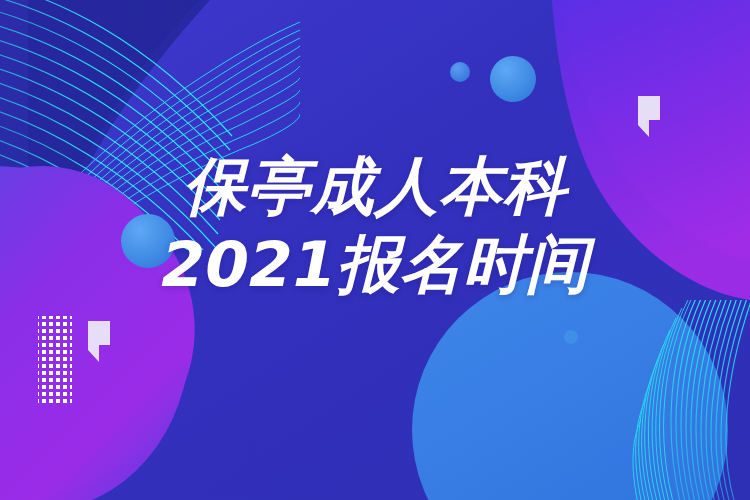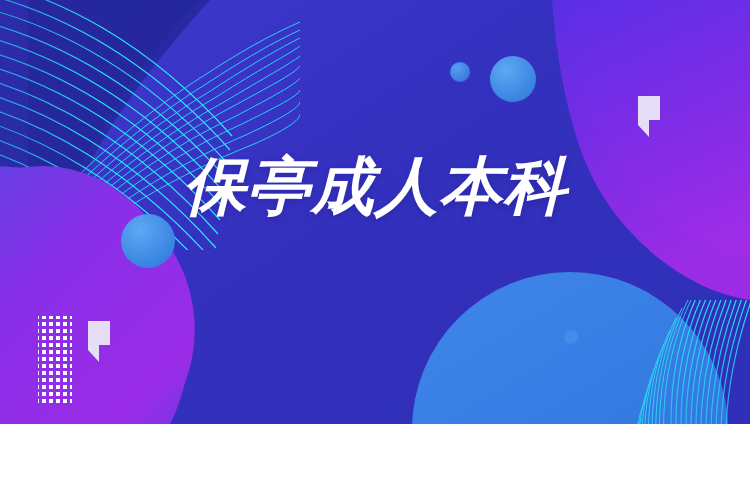--- a/index.html
+++ b/index.html
@@ -7,21 +7,21 @@
     margin: 0;
     padding: 0;
     background: #ffffff;
   }
   body {
     font-family: "Liberation Sans", "DejaVu Sans", sans-serif;
   }
   #banner {
     position: relative;
     width: 750px;
-    height: 424px;
+    height: 500px;
     overflow: hidden;
     background: #d946ef;
   }
   .layer {
     position: absolute;
     top: 0; left: 0;
     width: 750px;
     height: 500px;
     pointer-events: none;
   }
@@ -226,15 +226,16 @@
   </div>
 
   <div class="layer">
     <svg width="750" height="500" viewBox="0 0 750 500" xmlns="http://www.w3.org/2000/svg">
       <path d="M 638 96 L 660 96 L 660 120 L 649 120 L 649 137 L 638 125 Z" fill="#e6ddf6"></path>
     </svg>
   </div>
 
   <div id="title-block">
     <span id="title-line-1" class="title-line">保亭成人本科</span>
+    <span id="title-line-2" class="title-line">2021报名时间</span>
   </div>
 
 </div>
 
 </body></html>

